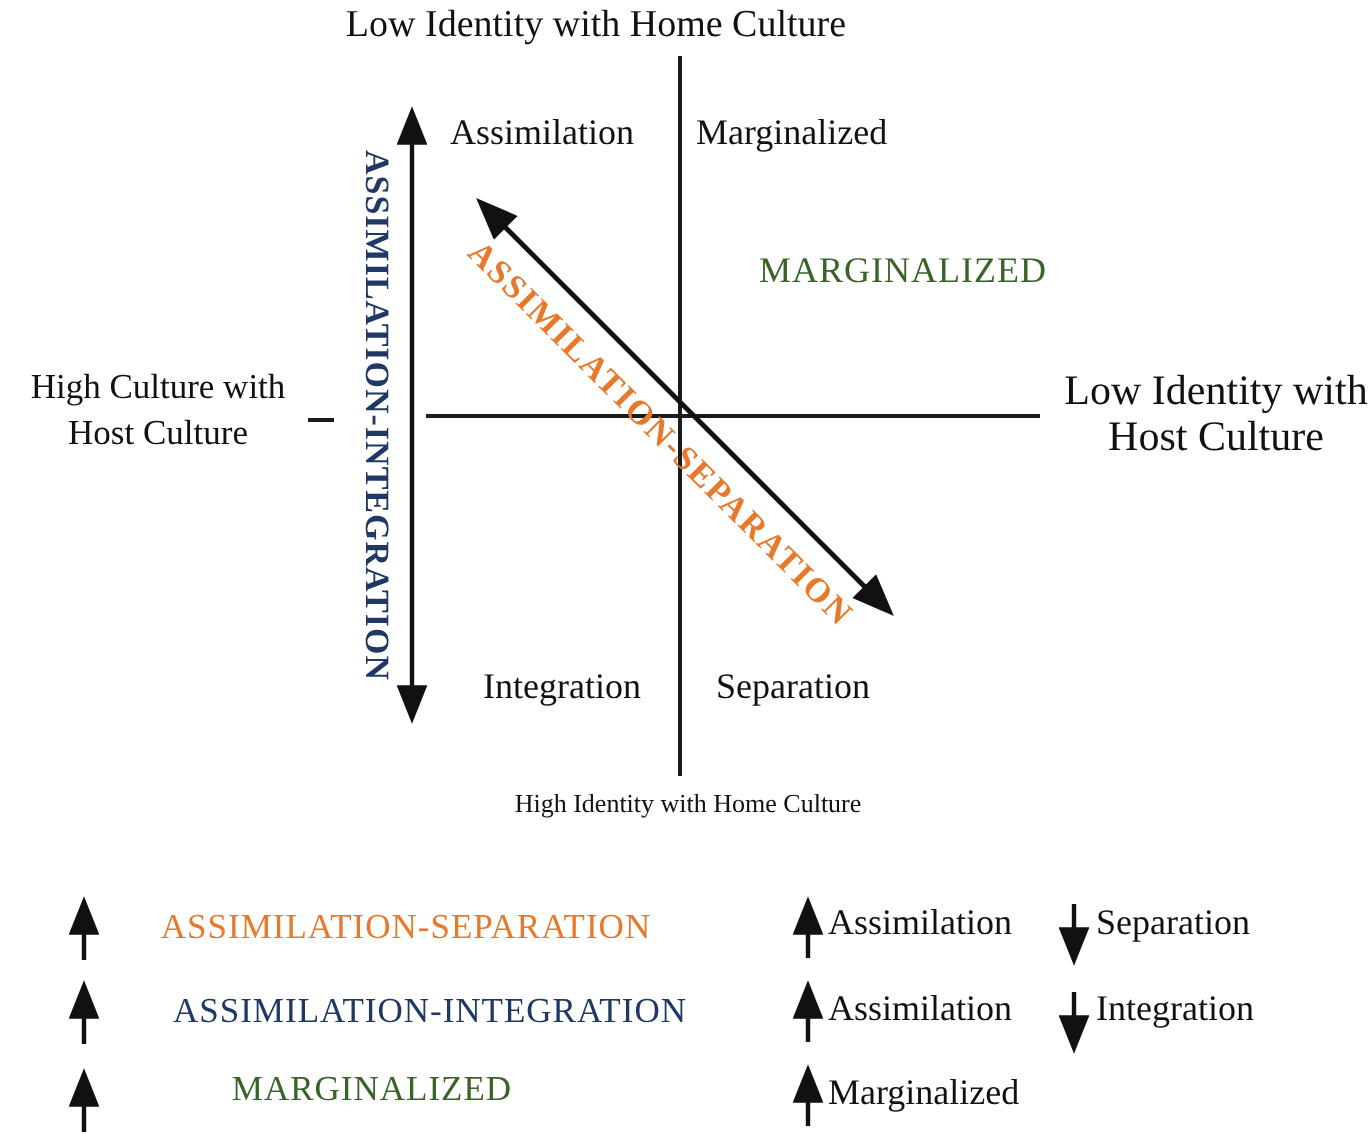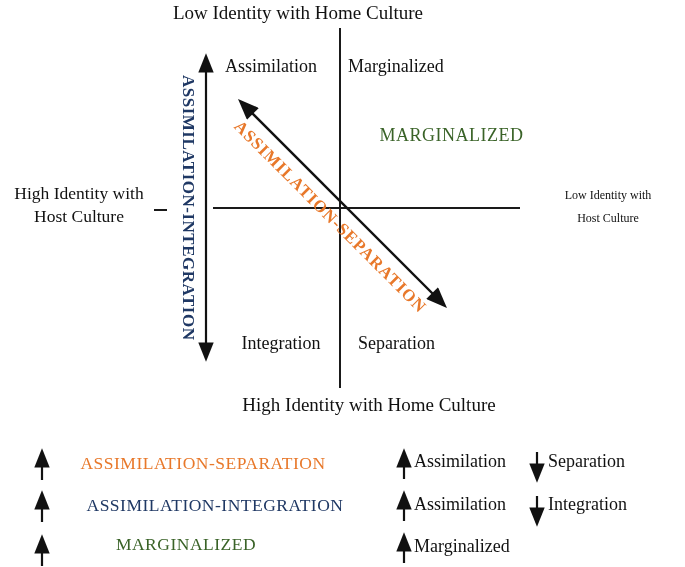--- a/index.html
+++ b/index.html
@@ -11,23 +11,23 @@
   }
   .stage svg.overlay{position:absolute;left:0;top:0;width:685px;height:567px;}
   .txt{position:absolute;white-space:nowrap;}
   .ctr{text-align:center;white-space:normal;}
   .bold{font-weight:normal;}
   .c-orange{color:#E8782A;}
   .c-blue{color:#1F3864;}
   .c-green{color:#3A6328;}
 
   .top-axis{left:128px;top:2px;width:340px;font-size:19px;}
-  .bottom-axis{left:204px;top:394px;width:330px;font-size:19px;}
+  .bottom-axis{left:179px;top:394px;width:330px;font-size:13px;}
   .left-axis{left:2px;top:182px;width:154px;font-size:17.5px;line-height:23px;}
-  .right-axis{left:531px;top:184px;width:154px;font-size:12px;line-height:23px;}
+  .right-axis{left:531px;top:184px;width:154px;font-size:21px;line-height:23px;}
 
   .quad{font-size:18px;}
   .q-tl{left:196px;top:56px;width:150px;text-align:center;}
   .q-tr{left:348px;top:56px;width:160px;}
   .q-bl{left:206px;top:333px;width:150px;text-align:center;}
   .q-br{left:358px;top:333px;width:150px;}
 
   .green-quad{left:369px;top:125px;width:165px;text-align:center;font-size:18px;letter-spacing:.5px;}
 
   .v-label{
@@ -81,21 +81,21 @@
     <line x1="537" y1="452" x2="537" y2="479" stroke="#111" stroke-width="2.2" marker-end="url(#ah)"></line>
     <line x1="404" y1="521" x2="404" y2="494" stroke="#111" stroke-width="2.2" marker-end="url(#ah)"></line>
     <line x1="537" y1="496" x2="537" y2="523" stroke="#111" stroke-width="2.2" marker-end="url(#ah)"></line>
     <line x1="404" y1="563" x2="404" y2="536" stroke="#111" stroke-width="2.2" marker-end="url(#ah)"></line>
   </svg>
 
   <div class="txt ctr top-axis">Low Identity with Home Culture</div>
   <div class="txt ctr bottom-axis">High Identity with Home Culture</div>
 
   <div class="txt ctr left-axis">
-    <div>High Identity with</div>
+    <div>High Culture with</div>
     <div>Host Culture</div>
   </div>
   <div class="txt ctr right-axis">
     <div>Low Identity with</div>
     <div>Host Culture</div>
   </div>
 
   <div class="txt bold quad q-tl">Assimilation</div>
   <div class="txt bold quad q-tr">Marginalized</div>
   <div class="txt bold quad q-bl">Integration</div>

